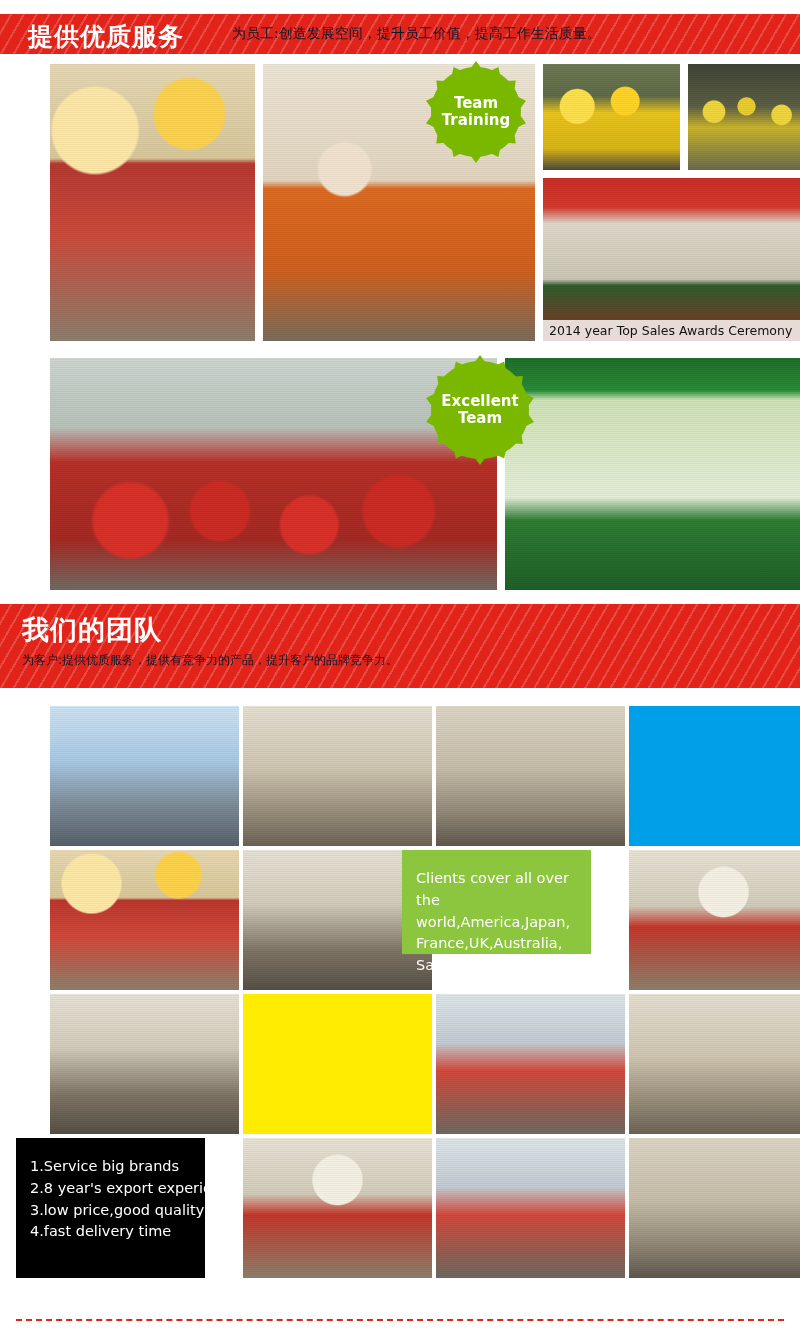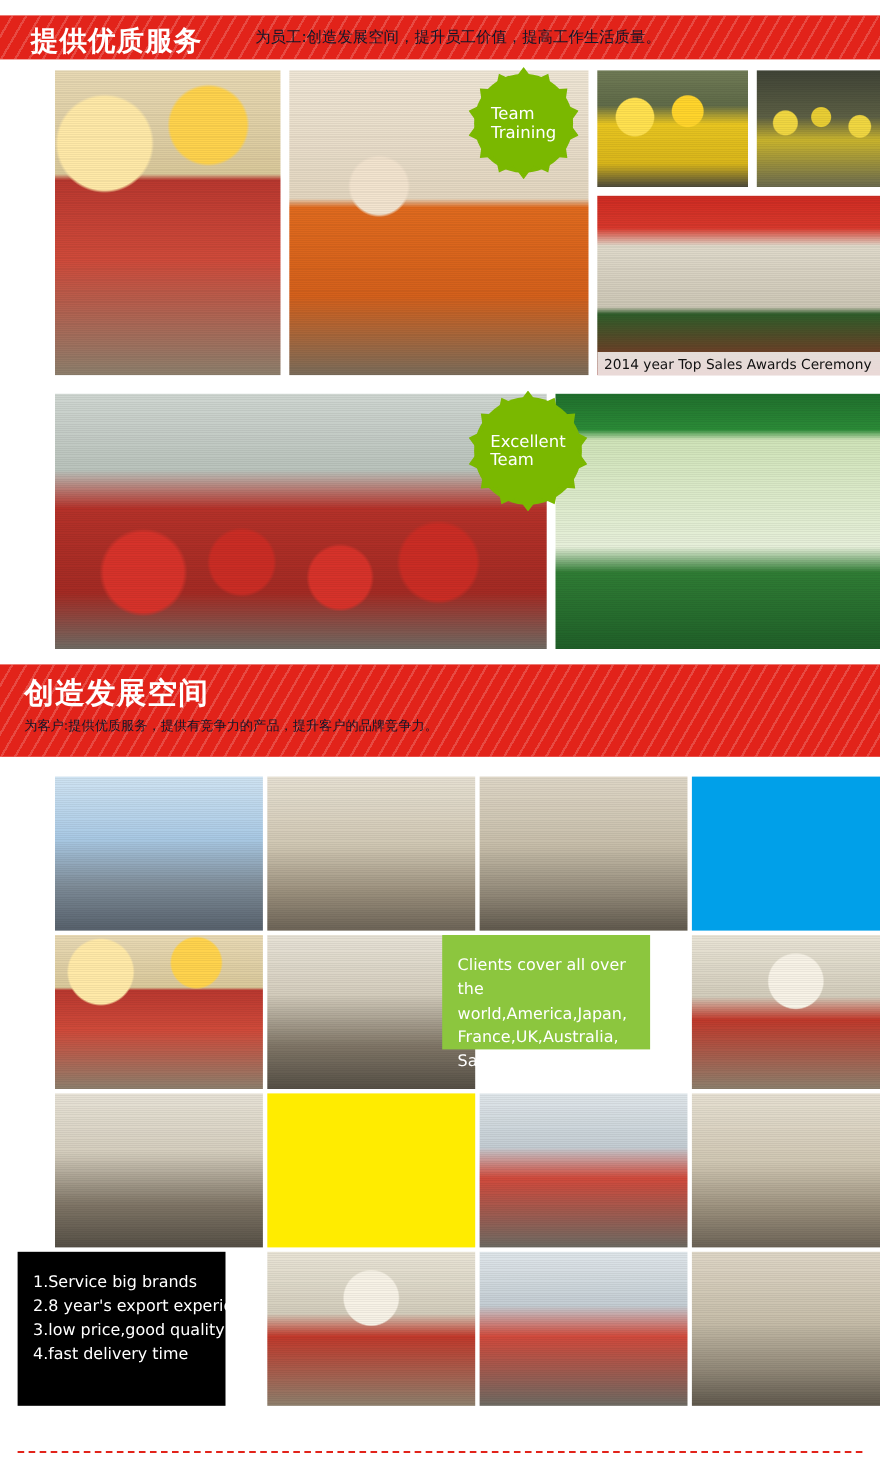--- a/index.html
+++ b/index.html
@@ -127,24 +127,25 @@
   .p-noise{position:absolute;inset:0;
      background-image:repeating-linear-gradient(0deg,rgba(0,0,0,0.05) 0 1px,rgba(255,255,255,0.03) 1px 2px);
      mix-blend-mode:multiply;}
 
   
   .badge{
     position:absolute;
     border-radius:50%;
     background:#7ab800;
     color:#fff;
+    text-align:center;
     display:flex;
     align-items:center;
     justify-content:center;
-    font-weight:normal;
+    font-weight:bold;
     font-size:15px;
     line-height:1.15;
     font-family:"DejaVu Sans","Liberation Sans",sans-serif;
     z-index:5;
     box-shadow:0 0 0 3px #7ab800;
   }
   .badge .starburst{
     position:absolute;
     inset:-9px;
     background:#7ab800;
@@ -232,21 +233,21 @@
     <div class="starburst"></div>
     <span>
       <span>Excellent</span><br>
       <span>Team</span>
     </span>
   </div>
 
   <div class="banner" id="banner2">
     <div class="stripes"></div>
     <div class="banner-inner">
-      <div class="bn-title">创造发展空间</div>
+      <div class="bn-title">我们的团队</div>
       <div class="bn-sub">为客户:提供优质服务，提供有竞争力的产品，提升客户的品牌竞争力。</div>
     </div>
   </div>
 
   <div class="ph p-office-blue" style="left:16px;top:706px;width:189px;height:140px;">
       <div class="p-noise"></div>
     </div>
   <div class="ph p-room" style="left:209px;top:706px;width:189px;height:140px;">
       <div class="p-noise"></div>
     </div>

